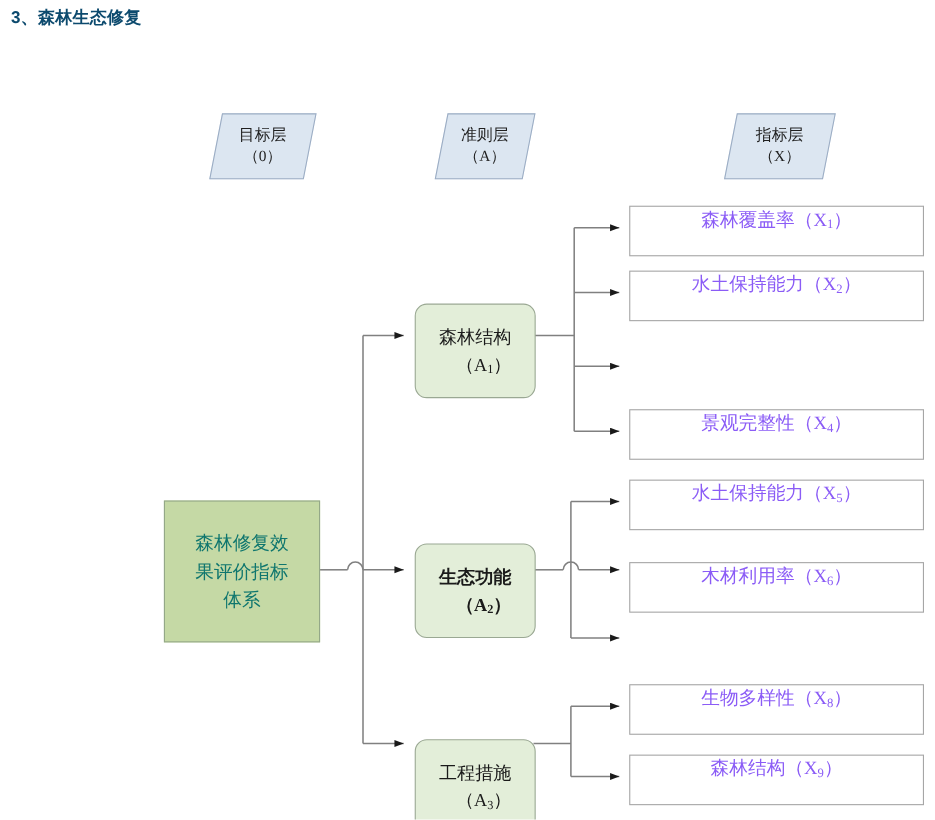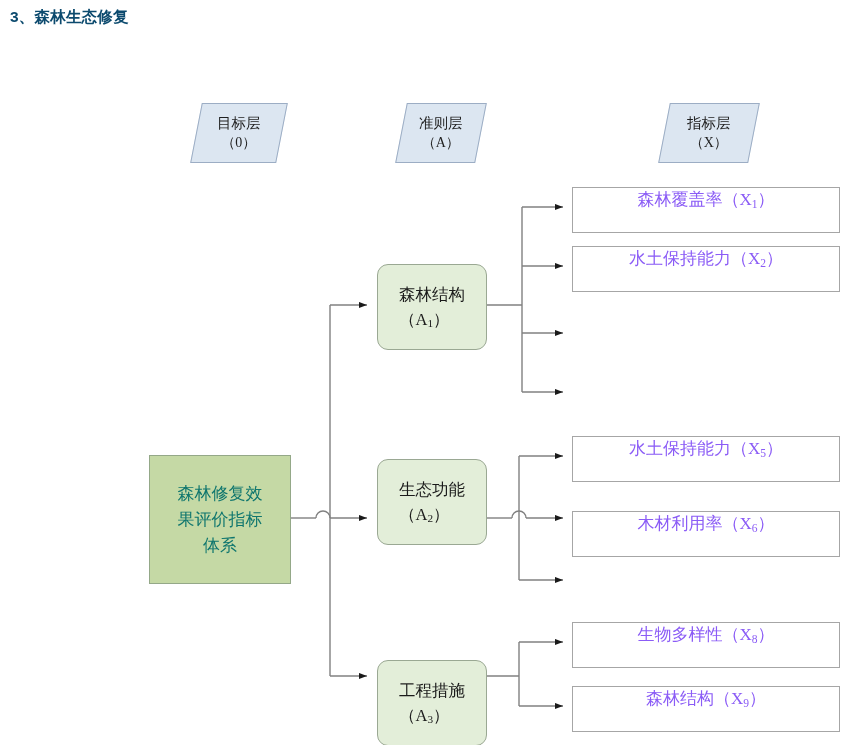--- a/index.html
+++ b/index.html
@@ -92,27 +92,28 @@
   .crit-box {
     position: absolute;
     width: 108px;
     height: 84px;
     background: #e3eed9;
     border: 1px solid #9aa893;
     border-radius: 11px;
     display: flex;
     align-items: center;
     justify-content: center;
-    text-align: left;
+    text-align: right;
     font-size: 16.5px;
     line-height: 25px;
     color: #1a1a1a;
+    margin-top: 12px;
   }
   #crit-a1 { left: 377px; top: 264px; }
-  #crit-a2 { left: 377px; top: 459px; }
+  #crit-a2 { left: 377px; top: 482px; font-weight: bold; }
   #crit-a3 { left: 377px; top: 660px; }
 
   
   .ind-box {
     position: absolute;
     left: 572px;
     width: 266px;
     height: 44px;
     background: #ffffff;
     border: 1px solid #a6a6a6;
@@ -229,20 +230,23 @@
       <div><span>（A</span><sub>3</sub><span>）</span></div>
     </div>
   </div>
 
   <div class="ind-box" style="top:187px">
       <span><span>森林覆盖率（X</span><sub>1</sub><span>）</span></span>
     </div>
   <div class="ind-box" style="top:246px">
       <span><span>水土保持能力（X</span><sub>2</sub><span>）</span></span>
     </div>
+  <div class="ind-box" style="top:372px">
+      <span><span>景观完整性（X</span><sub>4</sub><span>）</span></span>
+    </div>
   <div class="ind-box" style="top:436px">
       <span><span>水土保持能力（X</span><sub>5</sub><span>）</span></span>
     </div>
   <div class="ind-box" style="top:511px">
       <span><span>木材利用率（X</span><sub>6</sub><span>）</span></span>
     </div>
   <div class="ind-box" style="top:622px">
       <span><span>生物多样性（X</span><sub>8</sub><span>）</span></span>
     </div>
   <div class="ind-box" style="top:686px">

